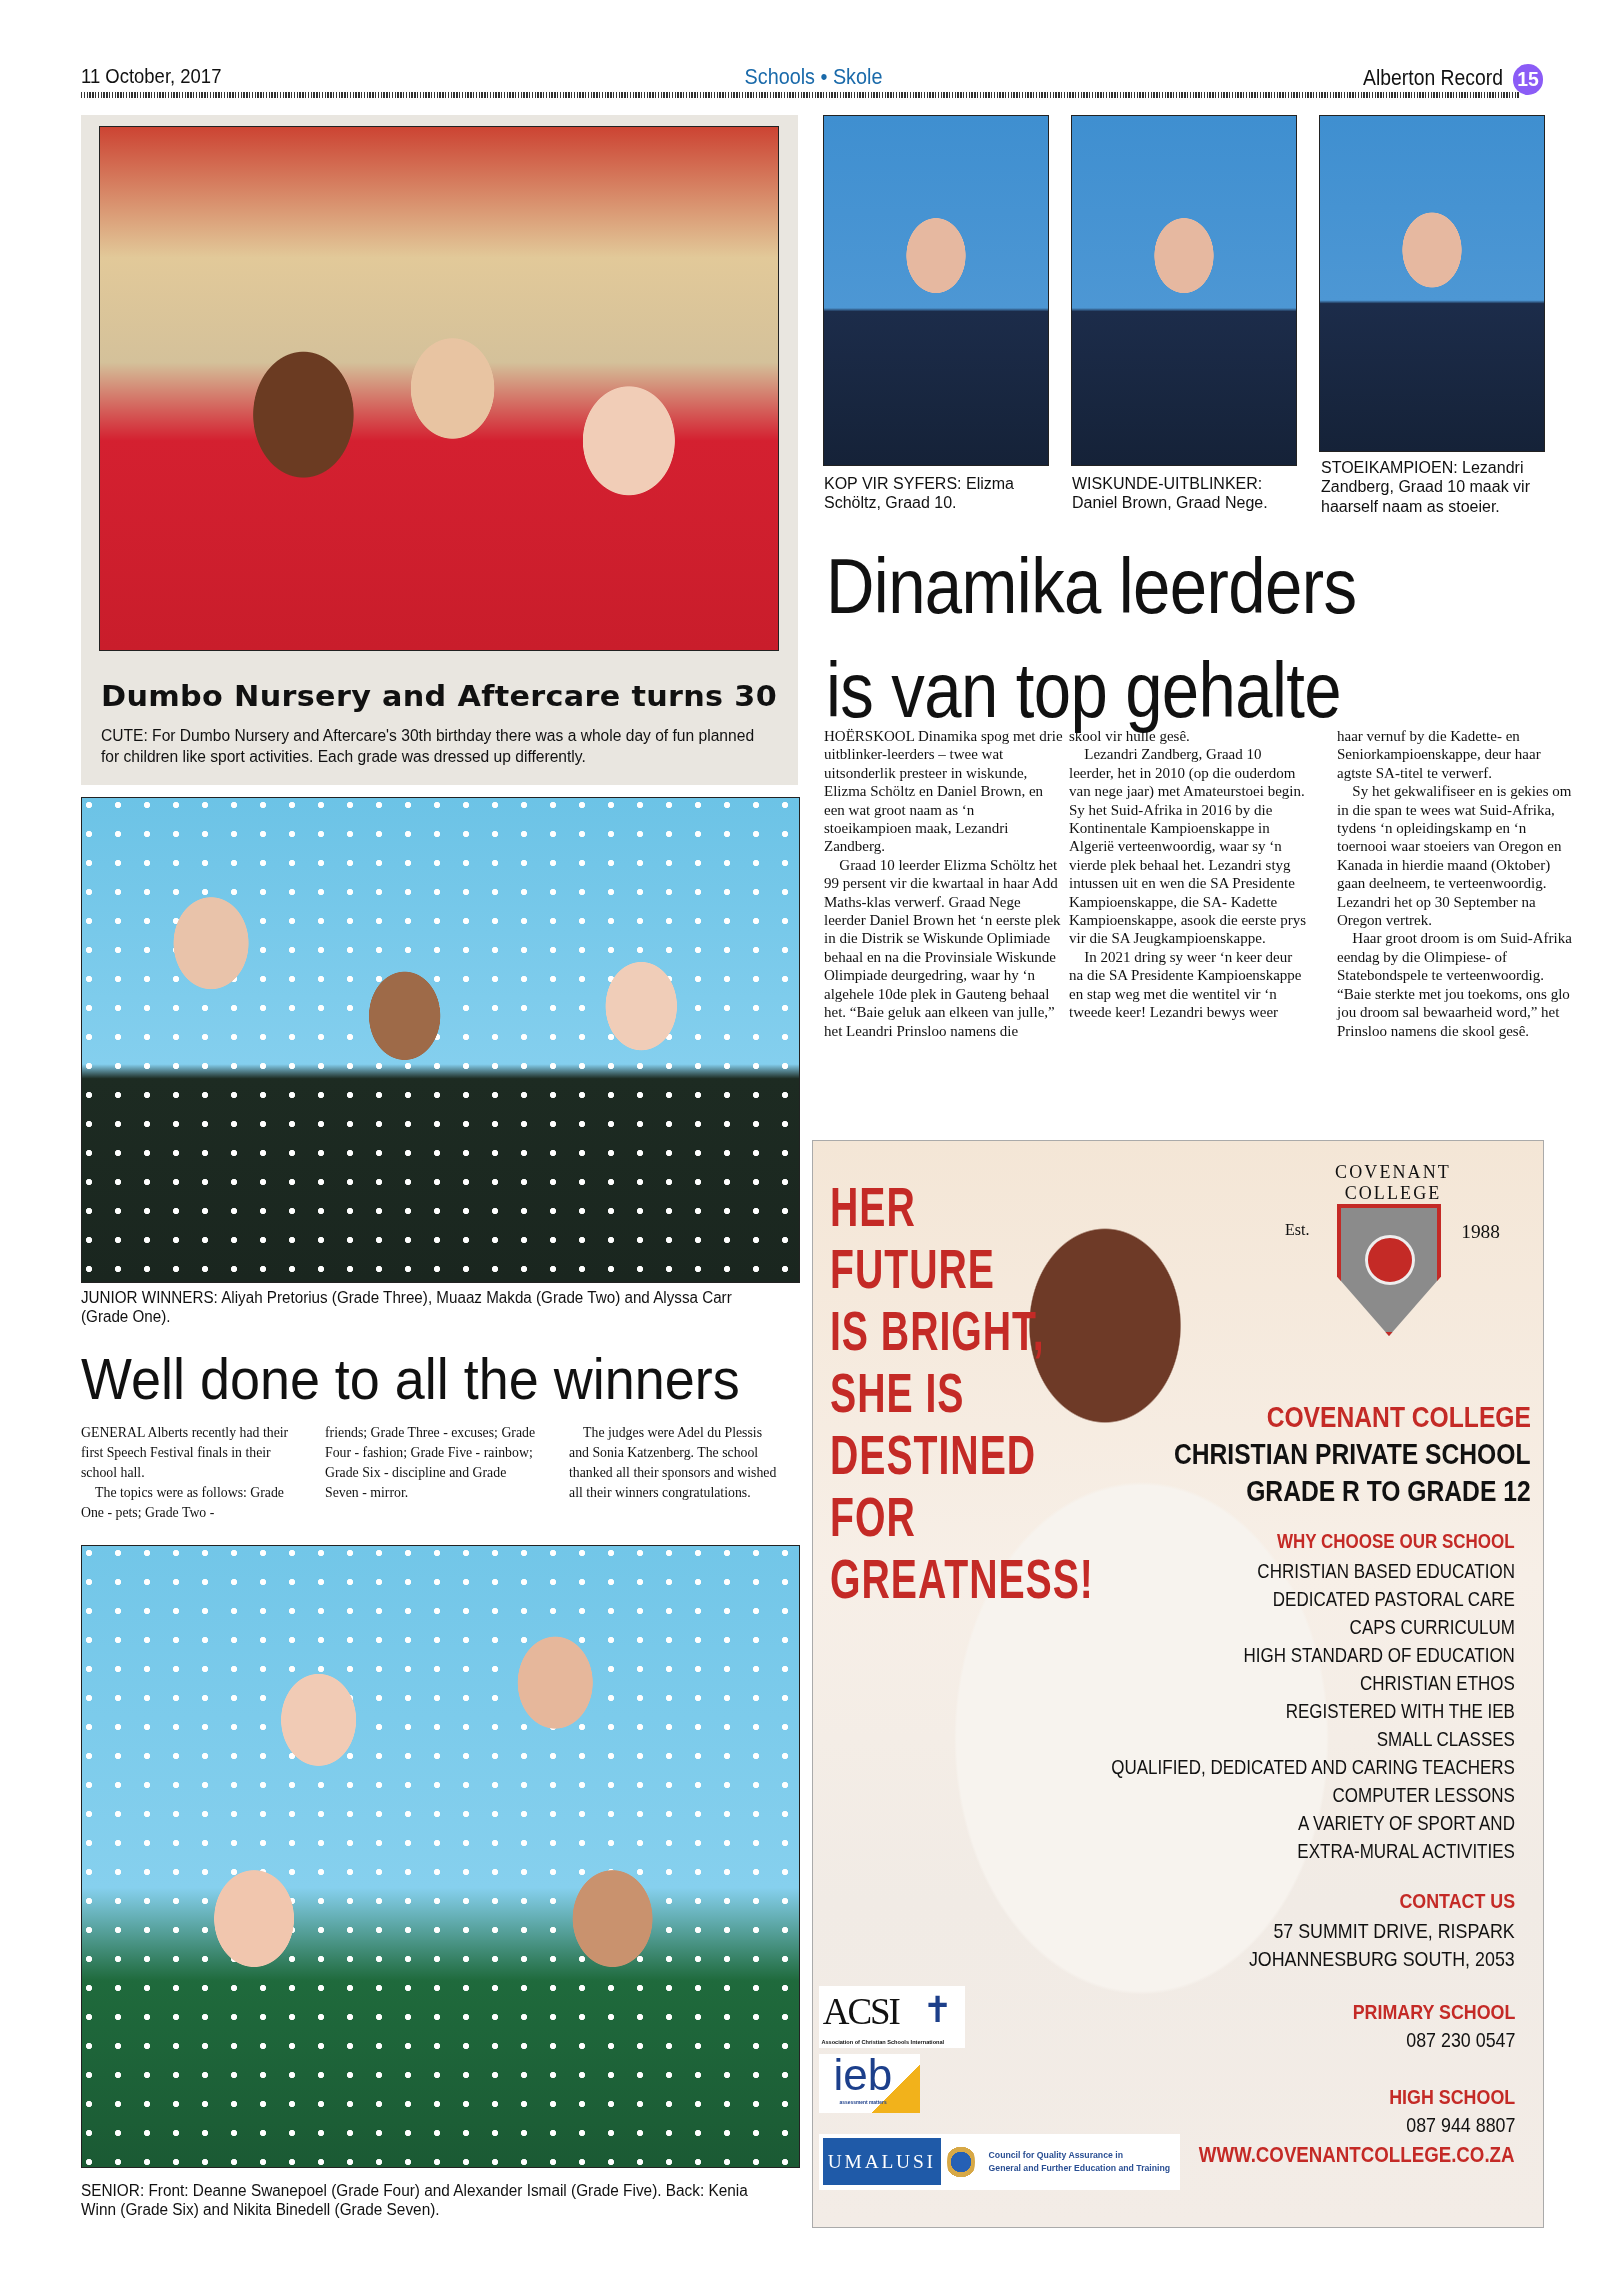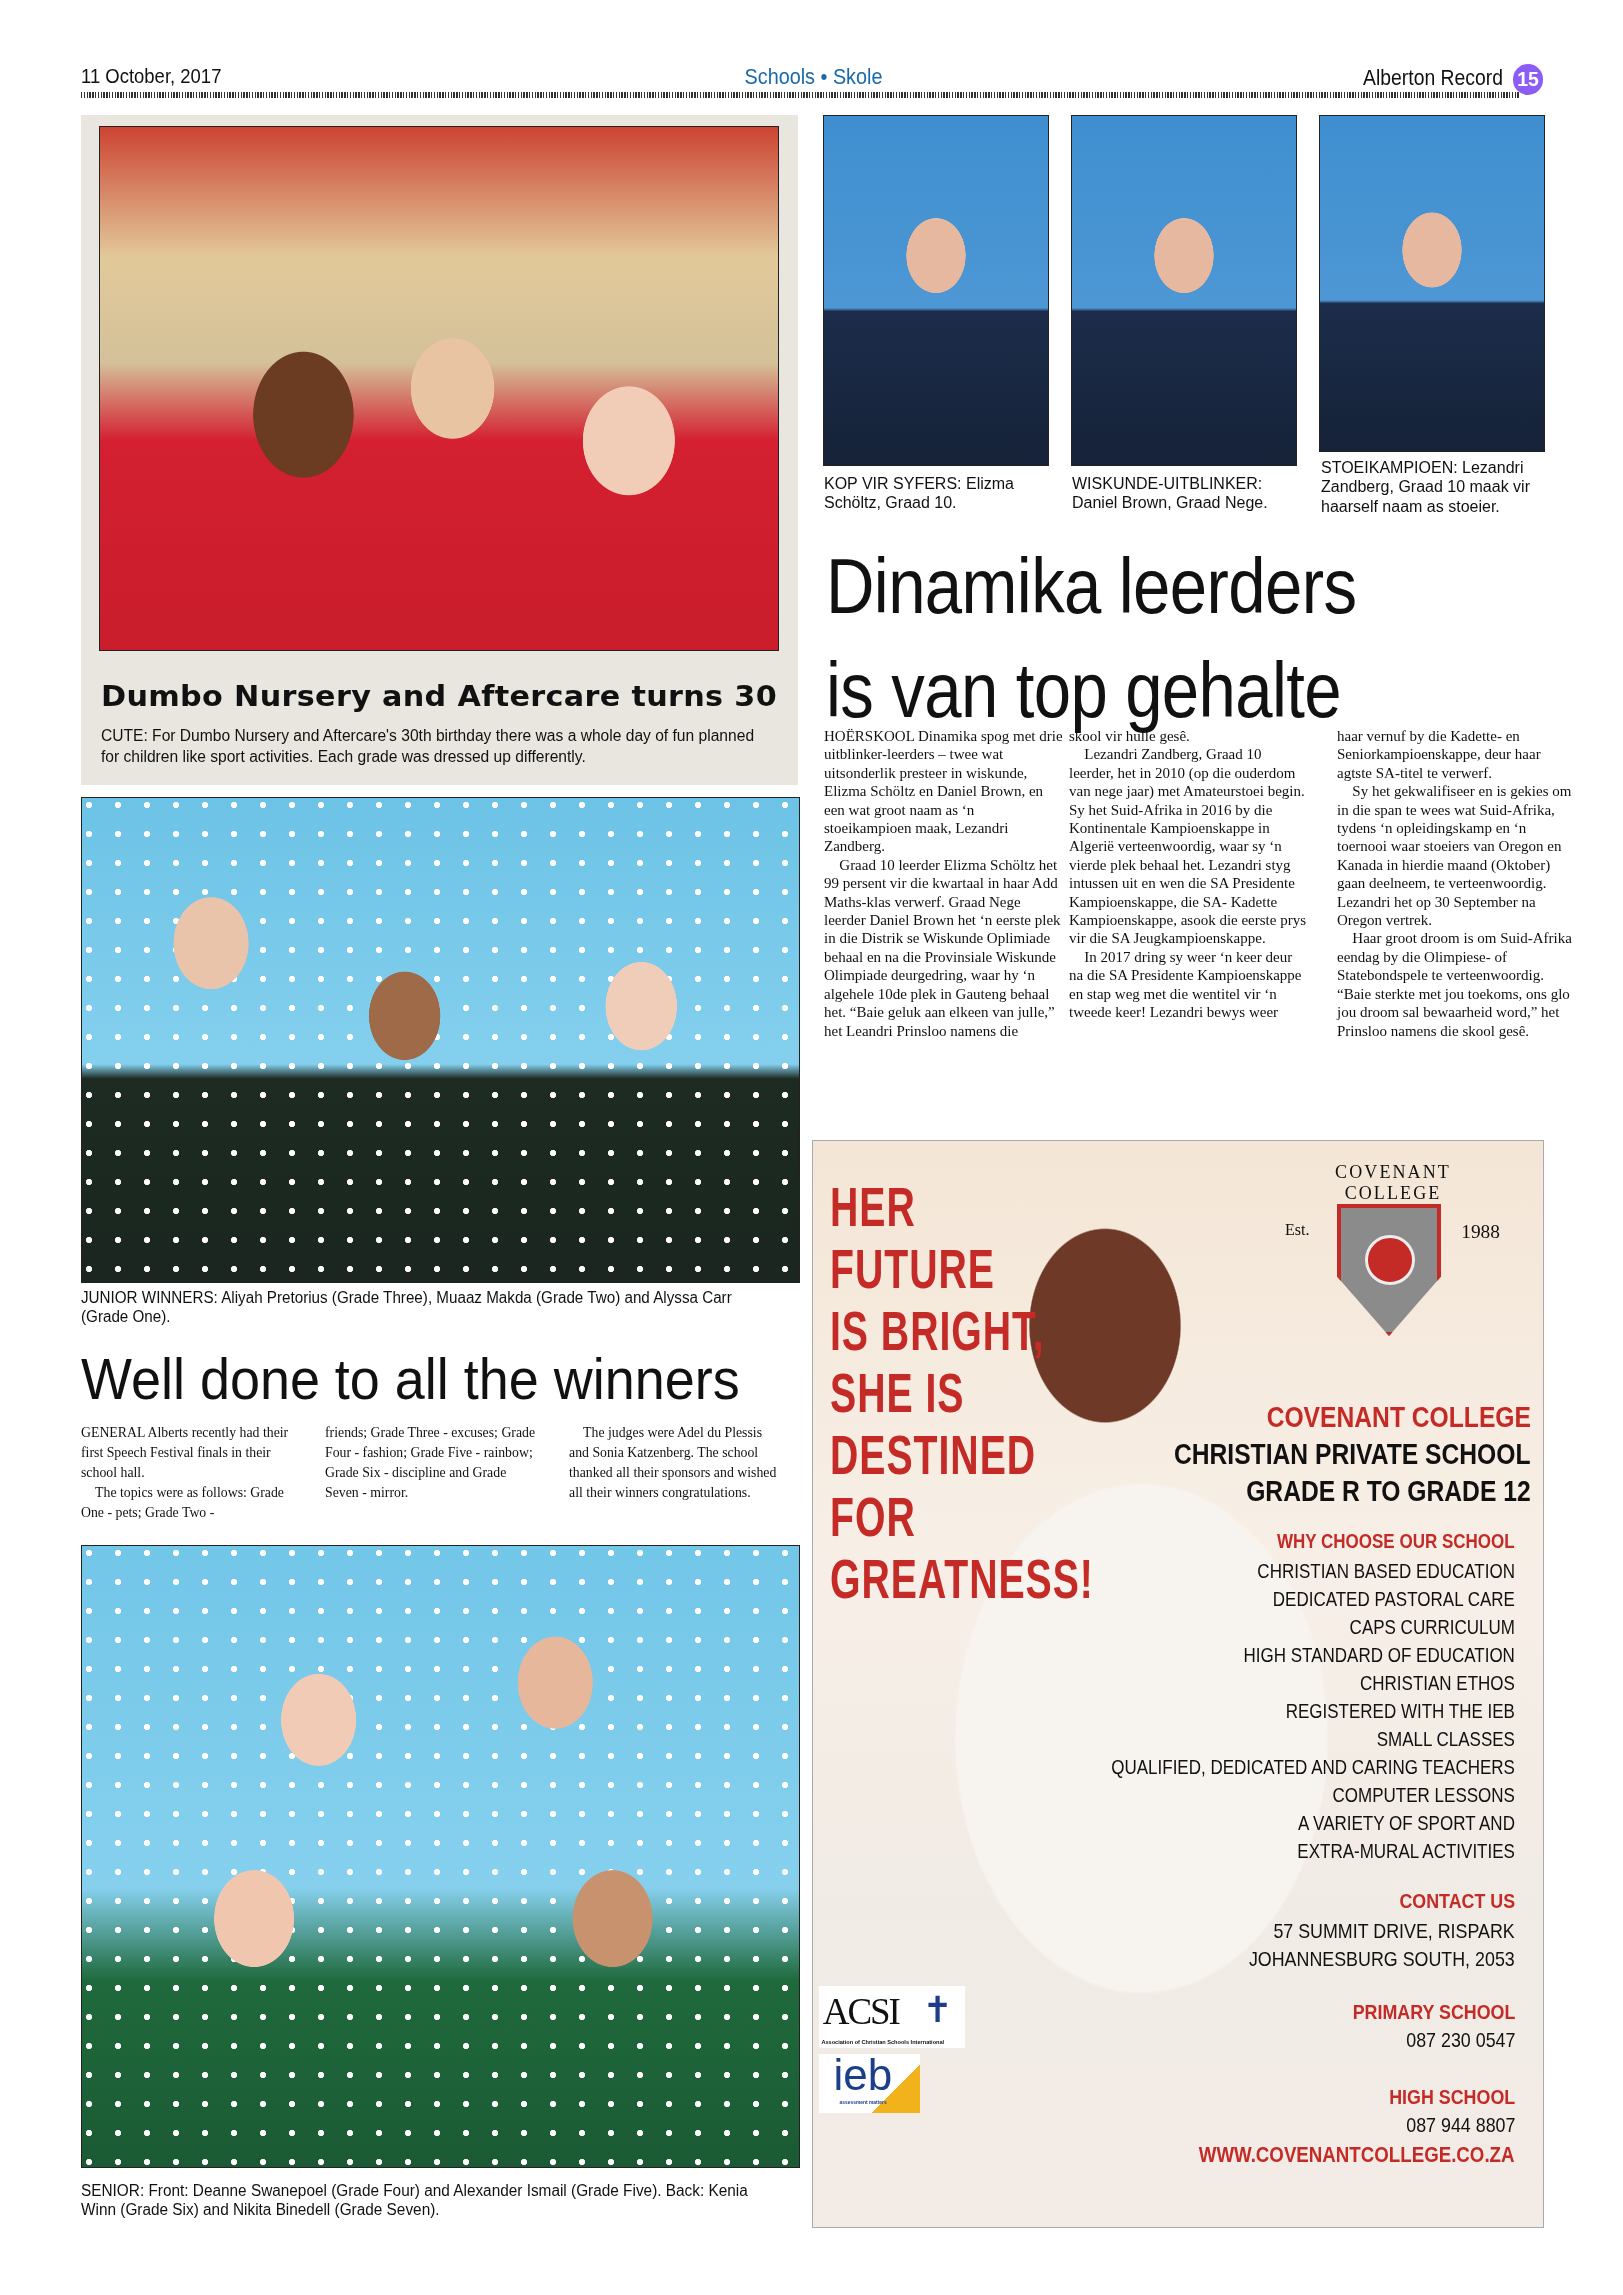--- a/index.html
+++ b/index.html
@@ -150,21 +150,21 @@
   <div>is van top gehalte</div>
 </div>
 
 <div class="col c1">
   <p>HOËRSKOOL Dinamika spog met drie uitblinker-leerders – twee wat uitsonderlik presteer in wiskunde, Elizma Schöltz en Daniel Brown, en een wat groot naam as ‘n stoeikampioen maak, Lezandri Zandberg.</p>
   <p class="ind">Graad 10 leerder Elizma Schöltz het 99 persent vir die kwartaal in haar Add Maths-klas verwerf. Graad Nege leerder Daniel Brown het ‘n eerste plek in die Distrik se Wiskunde Oplimiade behaal en na die Provinsiale Wiskunde Olimpiade deurgedring, waar hy ‘n algehele 10de plek in Gauteng behaal het. “Baie geluk aan elkeen van julle,” het Leandri Prinsloo namens die</p>
 </div>
 <div class="col c2">
   <p>skool vir hulle gesê.</p>
   <p class="ind">Lezandri Zandberg, Graad 10 leerder, het in 2010 (op die ouderdom van nege jaar) met Amateurstoei begin. Sy het Suid-Afrika in 2016 by die Kontinentale Kampioenskappe in Algerië verteenwoordig, waar sy ‘n vierde plek behaal het. Lezandri styg intussen uit en wen die SA Presidente Kampioenskappe, die SA- Kadette Kampioenskappe, asook die eerste prys vir die SA Jeugkampioenskappe.</p>
-  <p class="ind">In 2017 dring sy weer ‘n keer deur na die SA Presidente Kampioenskappe en stap weg met die wentitel vir ‘n tweede keer! Lezandri bewys weer</p>
+  <p class="ind">In 2021 dring sy weer ‘n keer deur na die SA Presidente Kampioenskappe en stap weg met die wentitel vir ‘n tweede keer! Lezandri bewys weer</p>
 </div>
 <div class="col c3">
   <p>haar vernuf by die Kadette- en Seniorkampioenskappe, deur haar agtste SA-titel te verwerf.</p>
   <p class="ind">Sy het gekwalifiseer en is gekies om in die span te wees wat Suid-Afrika, tydens ‘n opleidingskamp en ‘n toernooi waar stoeiers van Oregon en Kanada in hierdie maand (Oktober) gaan deelneem, te verteenwoordig. Lezandri het op 30 September na Oregon vertrek.</p>
   <p class="ind">Haar groot droom is om Suid-Afrika eendag by die Olimpiese- of Statebondspele te verteenwoordig. “Baie sterkte met jou toekoms, ons glo jou droom sal bewaarheid word,” het Prinsloo namens die skool gesê.</p>
 </div>
 
 <div class="photo junior-photo"></div>
 <div class="junior-cap">JUNIOR WINNERS: Aliyah Pretorius (Grade Three),  Muaaz Makda (Grade Two) and Alyssa Carr (Grade One).</div>
 <div class="welldone-head">Well done to all the winners</div>
@@ -233,14 +233,22 @@
 
   <div class="logo-acsi">
     <span class="big">ACSI</span>
     <span class="cross">✝</span>
     <span class="small">Association of Christian Schools International</span>
   </div>
   <div class="logo-ieb">
     <span class="big">ieb</span>
     <span class="small">assessment matters</span>
   </div>
+  <div class="logo-umalusi">
+    <div class="box">UMALUSI</div>
+    <div class="emb"></div>
+    <div class="txt">
+      <div>Council for Quality Assurance in</div>
+      <div>General and Further Education and Training</div>
+    </div>
+  </div>
 </div>
 
 
 </body></html>

